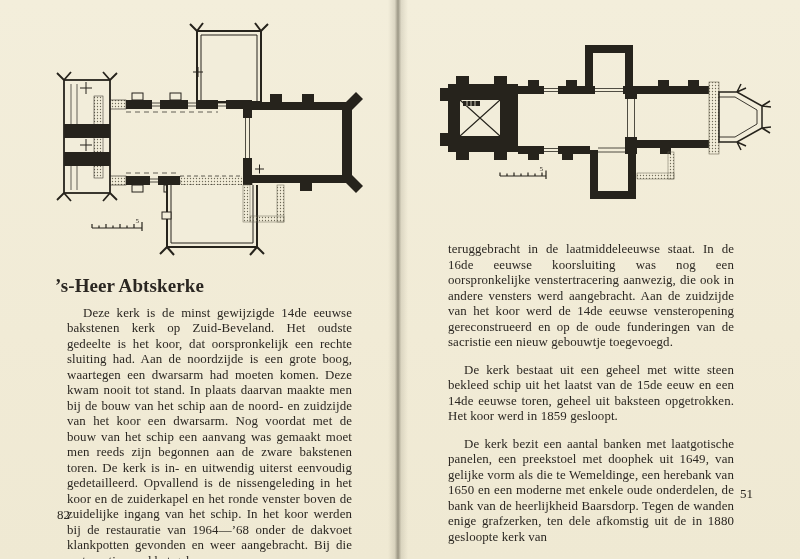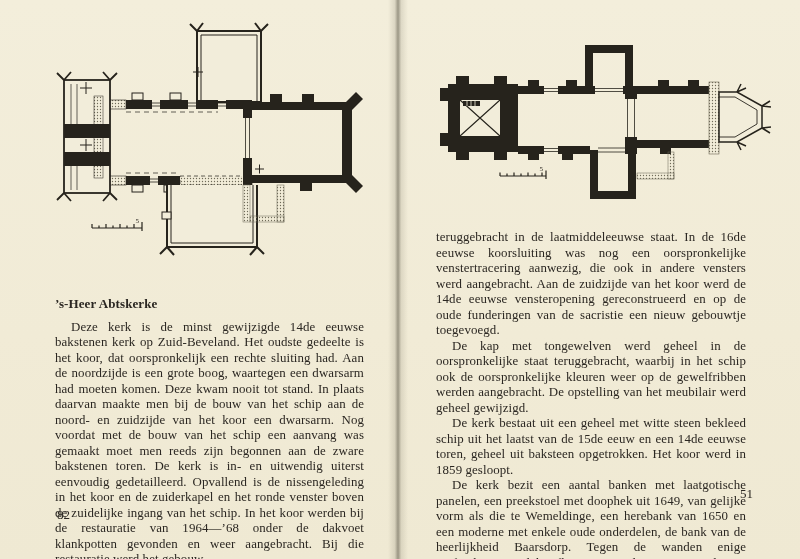--- a/index.html
+++ b/index.html
@@ -20,26 +20,26 @@
       rgba(110,105,86,0) 100%);
   }
   .page-text{
     position:absolute;
     color:#2b2722;
     font-size:12.9px;
     line-height:15.5px;
     text-align:justify;
     letter-spacing:0.1px;
   }
-  .page-text p{margin:0;}
+  .page-text p{margin:12px;}
   .page-text p.indent{text-indent:16px;}
   .page-text h3{
-    font-size:13px;
+    font-size:19px;
     font-weight:bold;
-    margin:36px 0 8px 0;
+    margin:18px 0 8px 0;
     text-align:left;
   }
   .pagenum{
     position:absolute;
     color:#2b2722;
     font-size:13px;
   }
   svg{position:absolute;overflow:visible;}
   svg text{font-family:"Liberation Serif",serif;fill:#2b2722;}
 </style>
@@ -224,21 +224,20 @@
     </g>
 
     <g stroke="#26231c">
       <path d="M500,176 H546 M500,172.5 V176 M507,173.5 V176 M514,172.5 V176 M521,173.5 V176 M528,172.5 V176 M535,173.5 V176 M542,172.5 V176 M546,170.5 V179" stroke-width="1.2" fill="none"></path>
       <text x="539.5" y="171" font-size="7" stroke="none">5</text>
     </g>
   </svg>
 
   <div class="page-text" style="left:436px;top:230px;width:310px;">
     <p>teruggebracht in de laatmiddeleeuwse staat. In de 16de eeuwse koorsluiting was nog een oorspronkelijke venstertracering aanwezig, die ook in andere vensters werd aangebracht. Aan de zuidzijde van het koor werd de 14de eeuwse vensteropening gereconstrueerd en op de oude funderingen van de sacristie een nieuw gebouwtje toegevoegd.</p>
-    <p class="indent">De kap met tongewelven werd geheel in de oorspronkelijke staat teruggebracht, waarbij in het schip ook de oorspronkelijke kleuren weer op de gewelfribben werden aangebracht. De opstelling van het meubilair werd geheel gewijzigd.</p>
     <p class="indent">De kerk bestaat uit een geheel met witte steen bekleed schip uit het laatst van de 15de eeuw en een 14de eeuwse toren, geheel uit baksteen opgetrokken. Het koor werd in 1859 gesloopt.</p>
     <p class="indent">De kerk bezit een aantal banken met laatgotische panelen, een preekstoel met doophek uit 1649, van gelijke vorm als die te Wemeldinge, een herebank van 1650 en een moderne met enkele oude onderdelen, de bank van de heerlijkheid Baarsdorp. Tegen de wanden enige grafzerken, ten dele afkomstig uit de in 1880 gesloopte kerk van</p>
   </div>
 
   <div class="pagenum" style="left:740px;top:486px;">51</div>
 
   <div class="gutter"></div>
 
 </div>
 

